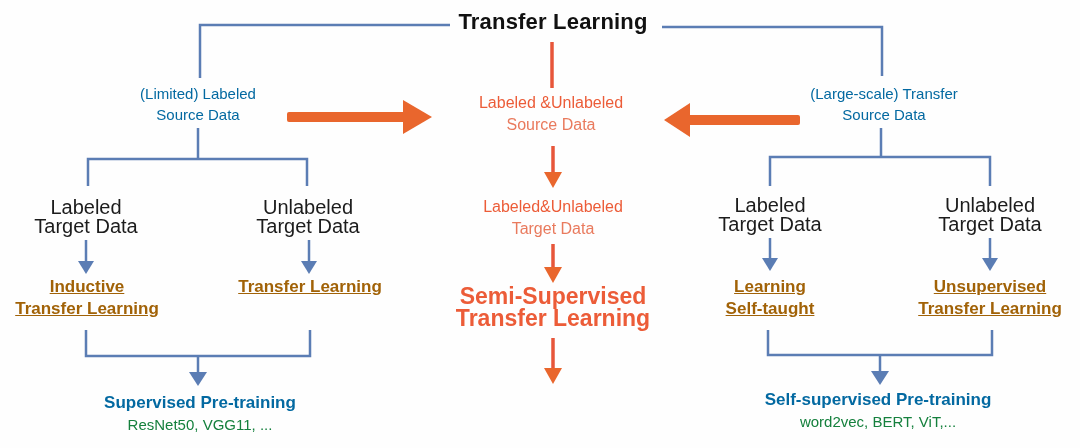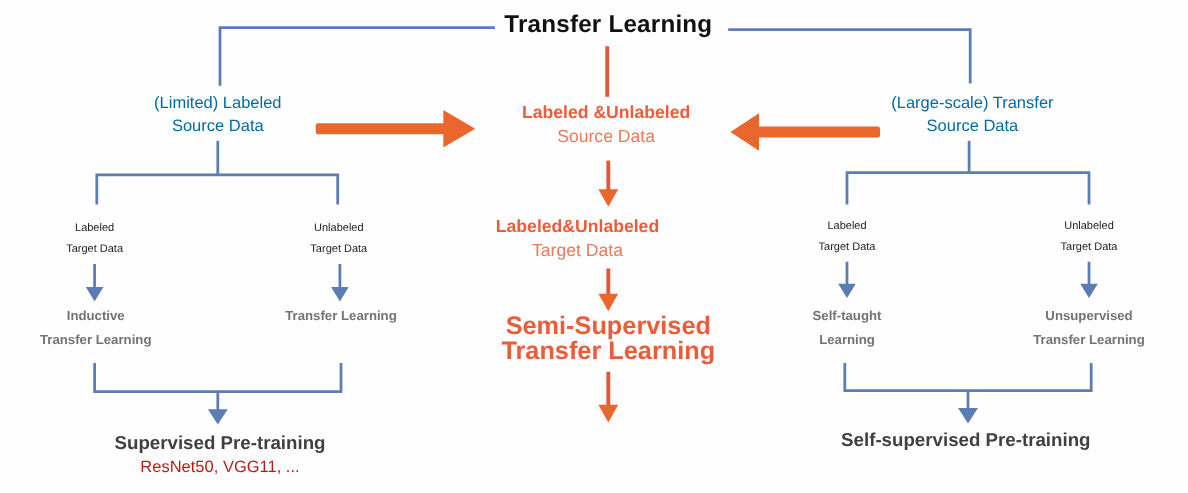--- a/index.html
+++ b/index.html
@@ -12,27 +12,27 @@
   }
   #connectors{position:absolute;left:0;top:0;width:1080px;height:448px;}
   .node{
     position:absolute;
     transform:translateX(-50%);
     text-align:center;
     white-space:nowrap;
   }
   .title{font-size:22px;font-weight:bold;color:#111111;letter-spacing:0.2px;}
   .black{font-size:15px;color:#0369a1;line-height:21px;}
-  .black-sm{font-size:10px;color:#1c1c1c;line-height:19px;}
-  .bold-black{font-size:12px;font-weight:bold;color:#737373;line-height:22px;}
-  .orange-src .l1{font-size:16px;font-weight:bold;color:#ec5c38;line-height:22px;}
+  .black-sm{font-size:20px;color:#1c1c1c;line-height:19px;}
+  .bold-black{font-size:17px;font-weight:bold;color:#a16207;line-height:22px;text-decoration:underline;}
+  .orange-src .l1{font-size:16px;font-weight:normal;color:#ec5c38;line-height:22px;}
   .orange-src .l2{font-size:16px;color:#e97a5d;line-height:22px;}
   .orange-method{font-size:23px;font-weight:bold;color:#ec5c38;line-height:22px;}
-  .outcome .heading{font-size:17px;font-weight:bold;color:#404040;line-height:22px;}
-  .outcome .examples{font-size:15px;color:#b91c1c;line-height:22px;}
+  .outcome .heading{font-size:17px;font-weight:bold;color:#0369a1;line-height:22px;}
+  .outcome .examples{font-size:15px;color:#15803d;line-height:22px;}
 </style>
 </head>
 <body>
 
 <div id="stage">
 
   <svg id="connectors" viewBox="0 0 1080 448" xmlns="http://www.w3.org/2000/svg">
 
     <g stroke="#5b7db4" stroke-width="2.5" fill="none">
       <path d="M 450 25 L 200 25 L 200 78"></path>
@@ -110,21 +110,21 @@
   </div>
 
   <div class="node black-sm" style="left:86px;top:198px">
     <div>Labeled</div>
     <div>Target Data</div>
   </div>
   <div class="node black-sm" style="left:308px;top:198px">
     <div>Unlabeled</div>
     <div>Target Data</div>
   </div>
-  <div class="node orange-src" style="left:525px;top:196px">
+  <div class="node orange-src" style="left:553px;top:196px">
     <div class="l1">Labeled&amp;Unlabeled</div>
     <div class="l2">Target Data</div>
   </div>
   <div class="node black-sm" style="left:770px;top:196px">
     <div>Labeled</div>
     <div>Target Data</div>
   </div>
   <div class="node black-sm" style="left:990px;top:196px">
     <div>Unlabeled</div>
     <div>Target Data</div>
@@ -135,29 +135,30 @@
     <div>Transfer Learning</div>
   </div>
   <div class="node bold-black" style="left:310px;top:276px">
     <div>Transfer Learning</div>
   </div>
   <div class="node orange-method" style="left:553px;top:285px">
     <div>Semi-Supervised</div>
     <div>Transfer Learning</div>
   </div>
   <div class="node bold-black" style="left:770px;top:276px">
+    <div>Learning</div>
     <div>Self-taught</div>
-    <div>Learning</div>
   </div>
   <div class="node bold-black" style="left:990px;top:276px">
     <div>Unsupervised</div>
     <div>Transfer Learning</div>
   </div>
 
   <div class="node outcome" style="left:200px;top:392px">
     <div class="heading">Supervised Pre-training</div>
     <div class="examples">ResNet50, VGG11, ...</div>
   </div>
   <div class="node outcome" style="left:878px;top:389px">
     <div class="heading">Self-supervised Pre-training</div>
+    <div class="examples">word2vec, BERT, ViT,...</div>
   </div>
 
 </div>
 
 </body></html>

